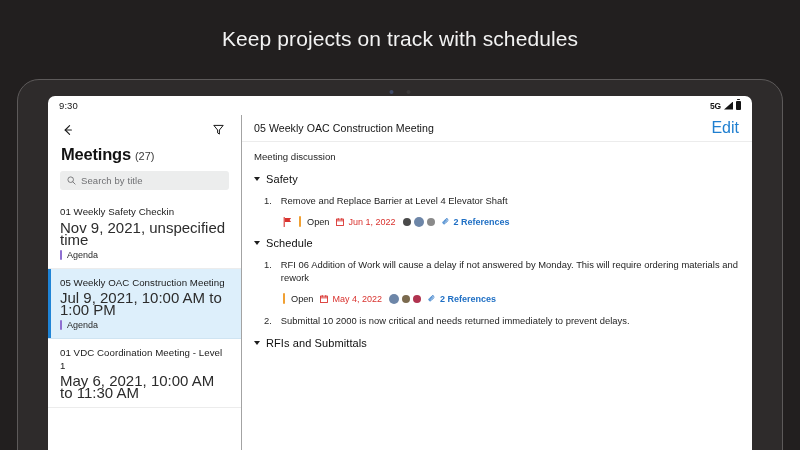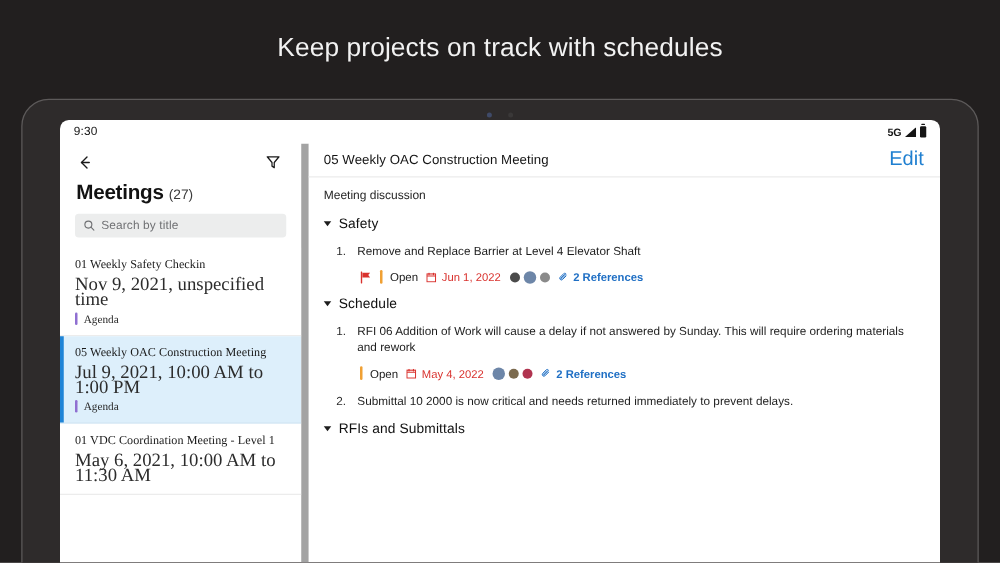--- a/index.html
+++ b/index.html
@@ -108,21 +108,21 @@
     border-radius: 1px;
   }
 
   
   .app-body { flex: 1; display: flex; min-height: 0; }
 
   
   .sidebar {
     width: 193px;
     flex: 0 0 193px;
-    border-right: 6px solid #a3a3a3;
+    border-right: 1px solid #a3a3a3;
     display: flex;
     flex-direction: column;
     min-height: 0;
     background: #fff;
   }
   .sidebar-topbar {
     height: 29px;
     flex: 0 0 29px;
     display: flex;
     align-items: center;
@@ -169,21 +169,20 @@
   .search-box .ph {
     font-size: 9.5px;
     color: #6f7073;
     letter-spacing: .1px;
   }
 
   .meeting-list {
     flex: 1;
     overflow: hidden;
     min-height: 0;
-    font-family: Liberation Serif, serif;
   }
   .meeting-item {
     position: relative;
     padding: 8px 11px 8px 12px;
     border-bottom: 1px solid #ececec;
     box-sizing: border-box;
     cursor: pointer;
     background: #fff;
   }
   .meeting-item.selected {
@@ -504,21 +503,21 @@
           </div>
 
           <div class="section-head">
             <span class="caret"></span>
             <span class="section-title">Schedule</span>
           </div>
 
           <div class="task">
             <div class="task-line">
               <span class="task-num">1.</span>
-              <span class="task-text">RFI 06 Addition of Work will cause a delay if not answered by Sunday. This will require ordering materials and rework</span>
+              <span class="task-text">RFI 06 Addition of Work will cause a delay if not answered by Monday. This will require ordering materials and rework</span>
             </div>
             <div class="meta-row">
               <span class="status-pill">
                 <span class="bar"></span>
                 <span class="lbl">Open</span>
               </span>
               <span class="date-chip">
                 <svg width="8" height="8" viewBox="0 0 9 9">
                   <rect x="0.6" y="1.3" width="7.8" height="7.1" fill="none" stroke="#d9322e" stroke-width="1"></rect>
                   <path d="M0.6 3.2h7.8" stroke="#d9322e" stroke-width="1"></path>

